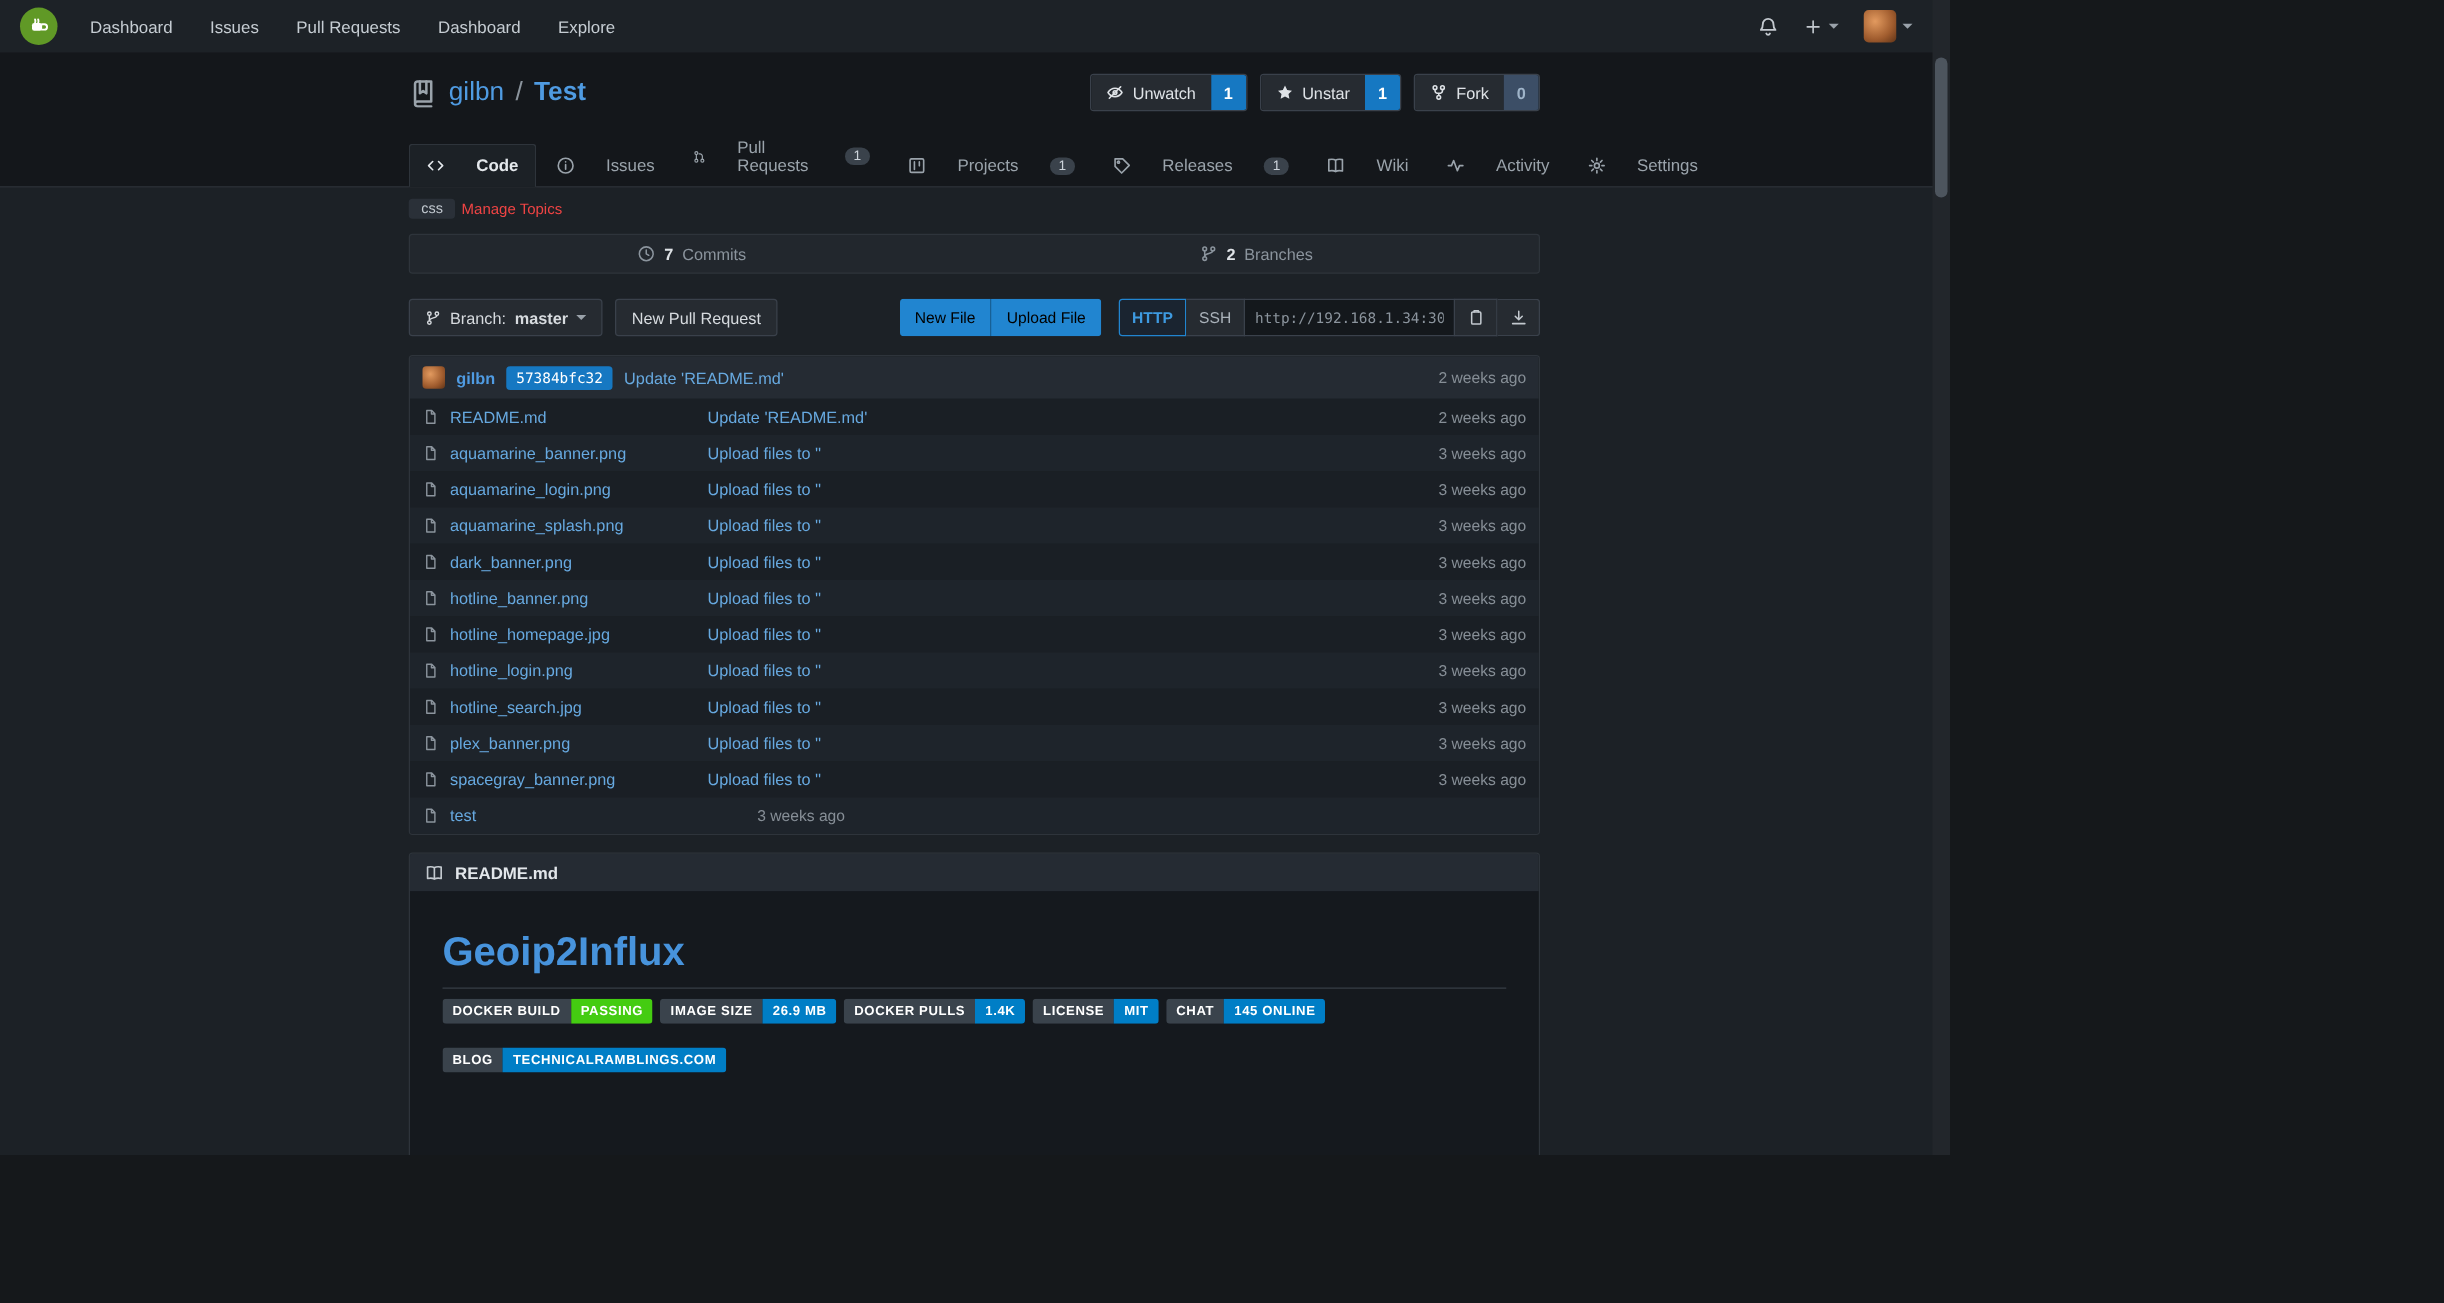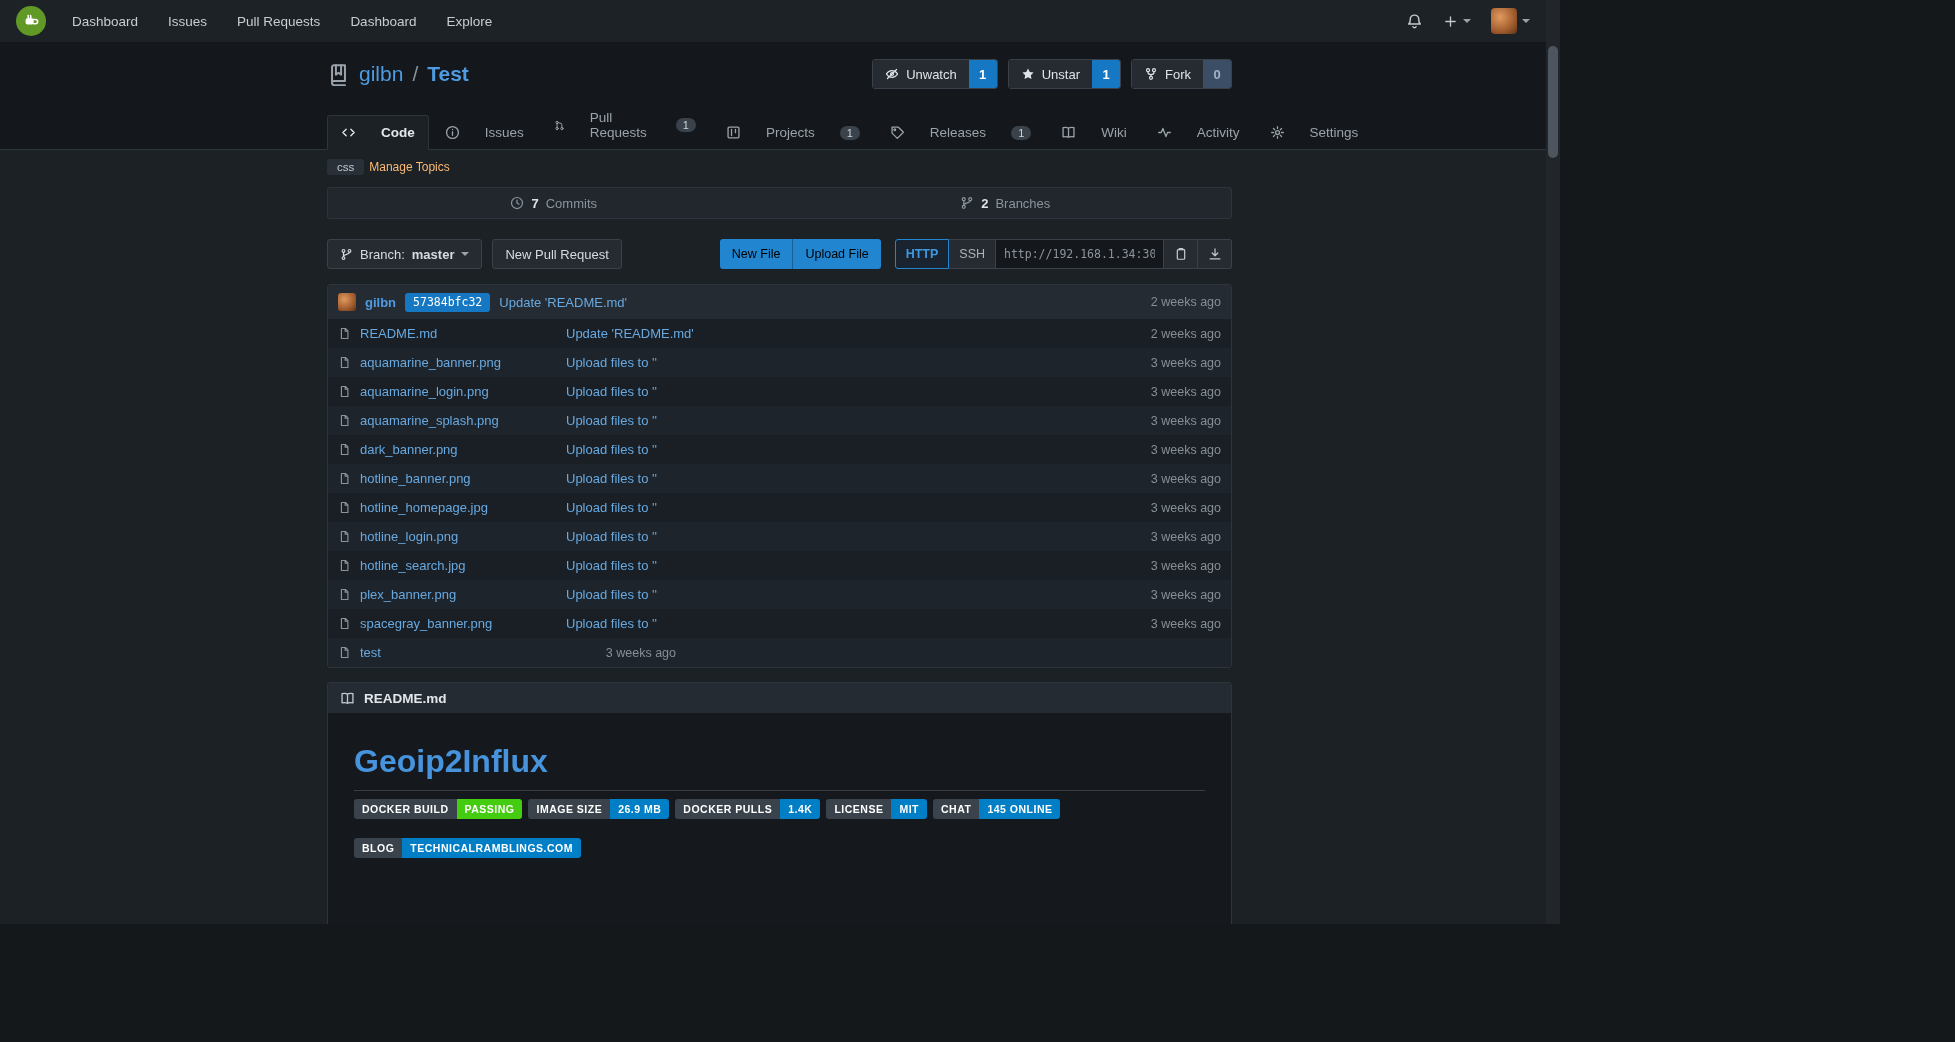--- a/index.html
+++ b/index.html
@@ -41,21 +41,21 @@
   .tab{display:flex;align-items:center;gap:25px;padding:9px 13px;font-size:13.5px;color:#9aa3ab;
     border:1px solid transparent;border-radius:3px 3px 0 0}
   .tab.active{background:#1c2126;border-color:#2e343b;border-bottom-color:#1c2126;color:#e4e8ec;font-weight:600}
   .tab-badge{background:#3a424b;border-radius:10px;font-size:11px;padding:1px 7px;color:#ccd3da}
   .tab-settings{margin-left:auto}
 
   
   .repo-desc{margin-top:16px;font-size:14.5px;color:#cfd4d9}
   .topics-row{display:flex;align-items:center;gap:5px;margin-top:9px}
   .topic-chip{background:#2a3038;border-radius:3px;padding:2px 10px;font-size:11.5px;color:#c3cad1}
-  .manage-topics{color:#fdba74;font-size:12px}
+  .manage-topics{color:#ef4444;font-size:12px}
 
   
   .stats-bar{margin-top:12px;display:flex;height:32px;background:#22272d;border:1px solid #2e343b;border-radius:3px}
   .stat{flex:1;display:flex;align-items:center;justify-content:center;gap:7px;font-size:13px;color:#8b949d}
   .stat b{color:#dfe3e7}
 
   
   .toolbar{margin-top:20px;display:flex;align-items:center}
   .btn{height:30px;display:inline-flex;align-items:center;gap:7px;padding:0 12px;background:#262b31;
     border:1px solid #3a414b;border-radius:3px;color:#d7dbdf;font-size:13px}

